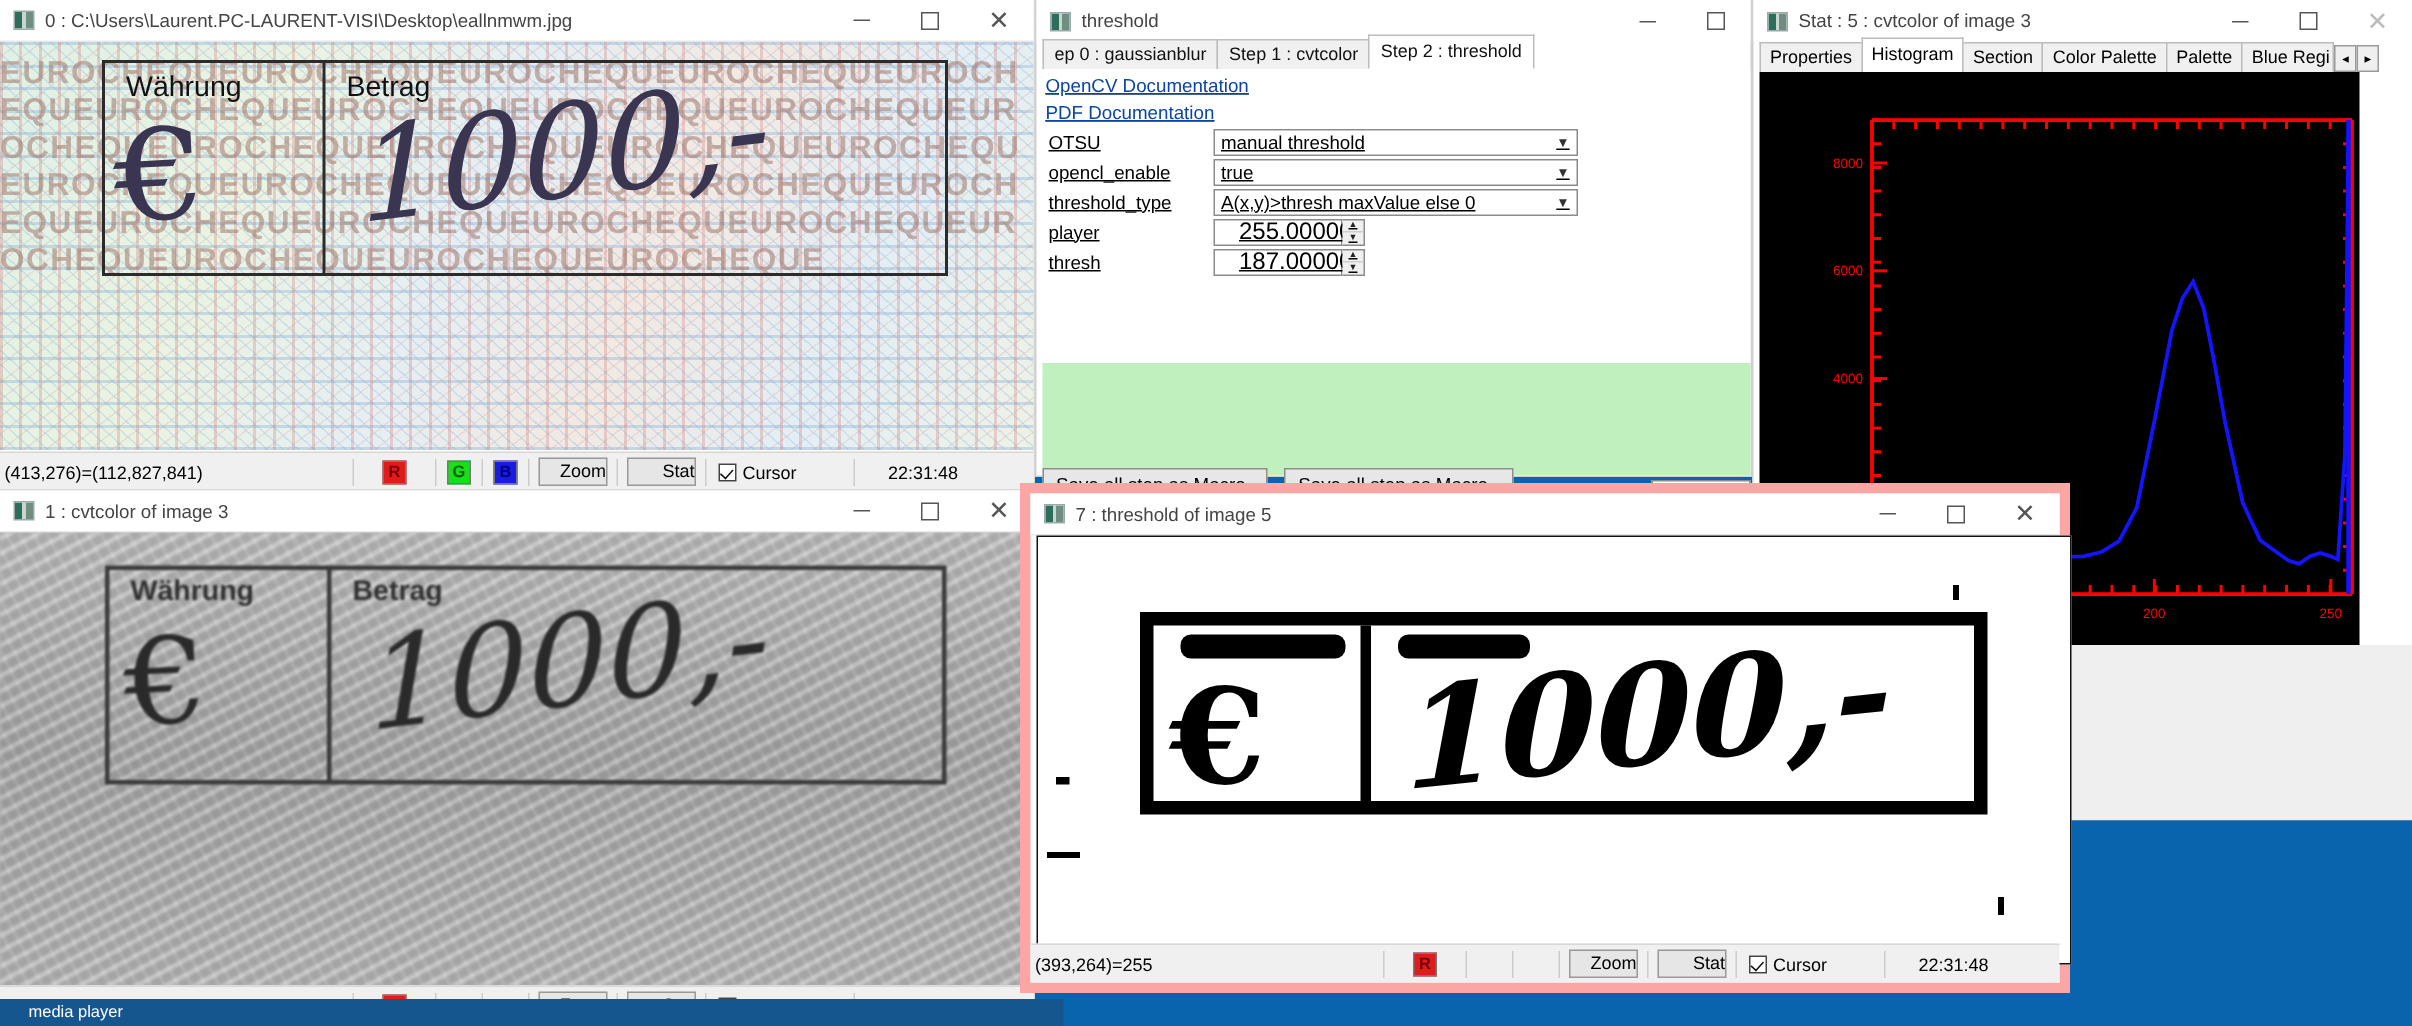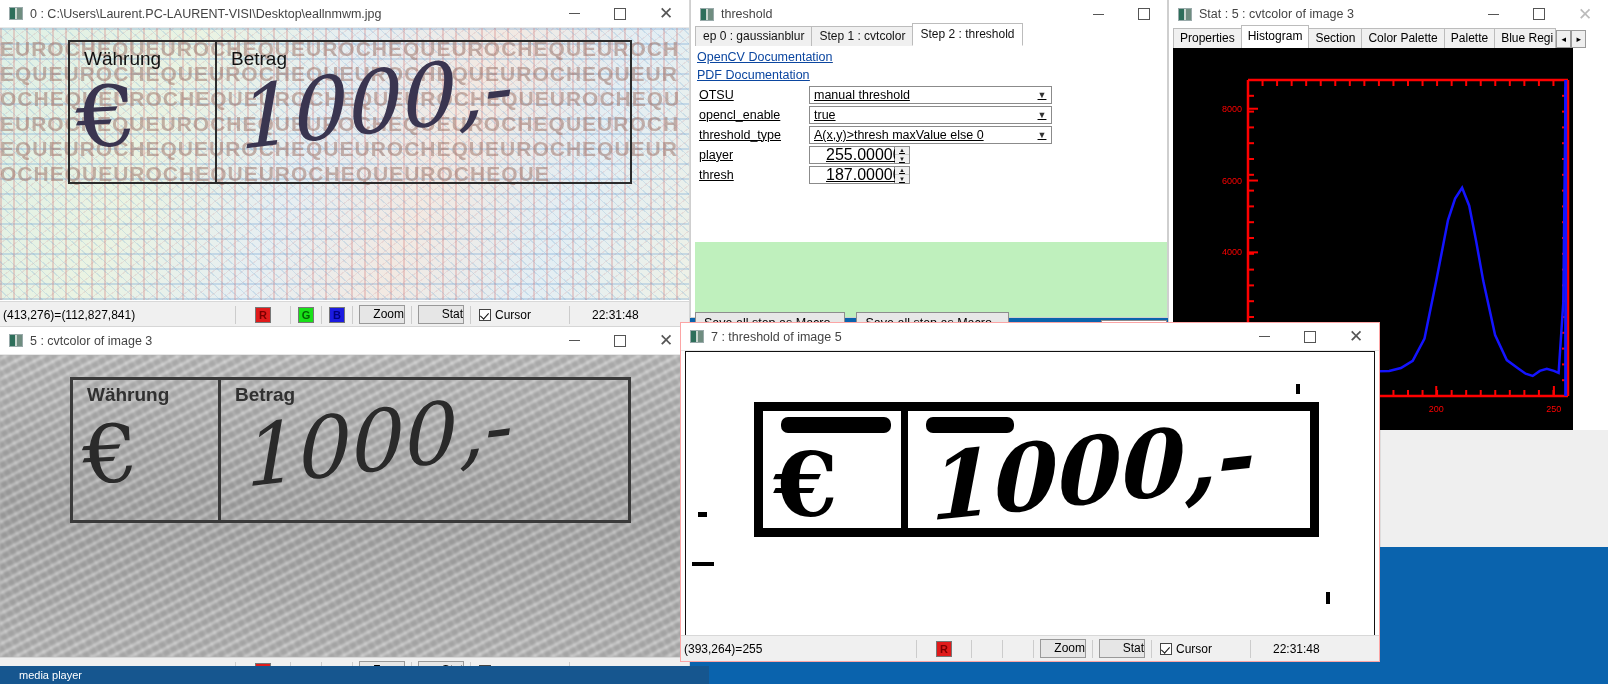--- a/index.html
+++ b/index.html
@@ -128,21 +128,21 @@
   .gfield-l{width:145px;border-right:3px solid #3a3a3a;position:relative;}
   .gfield-r{flex:1;position:relative;}
   .g-lbl{position:absolute;left:14px;top:4px;font-size:19px;color:#303030;font-weight:bold;}
   .g-e{position:absolute;left:12px;top:28px;font-size:80px;color:#2a2a2a;
        font-family:"DejaVu Serif",serif;transform:rotate(-3deg) scaleX(1.1);}
   .g-amt{position:absolute;left:24px;top:12px;font-size:84px;color:#2a2a2a;
          font-family:"DejaVu Serif",serif;font-style:italic;
          transform:rotate(-7deg) skewX(-6deg);white-space:nowrap;}
 
   
-  #win4{left:680px;top:322px;width:700px;height:340px;border:1px solid #fca5a5;}
+  #win4{left:680px;top:322px;width:700px;height:340px;border:7px solid #fca5a5;}
   .bw{position:absolute;left:4px;top:28px;width:690px;height:286px;background:#fff;
       border:1px solid #111;box-sizing:border-box;overflow:hidden;}
   .bwfield{position:absolute;left:68px;top:50px;width:565px;height:135px;
            border:9px solid #000;display:flex;box-sizing:border-box;}
   .bwfield-l{width:138px;border-right:7px solid #000;position:relative;}
   .bwfield-r{flex:1;position:relative;}
   .bw-blob{position:absolute;left:18px;top:6px;height:16px;background:#000;border-radius:7px;}
   .bw-e{position:absolute;left:12px;top:22px;font-size:88px;color:#000;
         font-family:"DejaVu Serif",serif;font-weight:bold;transform:scaleX(1.05);}
   .bw-amt{position:absolute;left:22px;top:6px;font-size:92px;color:#000;
@@ -427,21 +427,21 @@
         </svg></div>
   </div>
 </div>
 
 <div class="desktop-strip"></div>
 <div class="desktop-blue"></div>
 
 <div class="win" id="win3">
   <div class="titlebar">
     <div class="tb-icon"></div>
-    <div class="tb-title">5 : cvtcolor of image 3</div>
+    <div class="tb-title">1 : cvtcolor of image 3</div>
     <div class="tb-btns">
       <div class="tb-btn min"></div>
       <div class="tb-btn max"></div>
       <div class="tb-btn close">✕</div>
     </div>
   </div>
 
   <div class="gray">
     <div class="gray-bg"></div>
     <div class="gfield">

